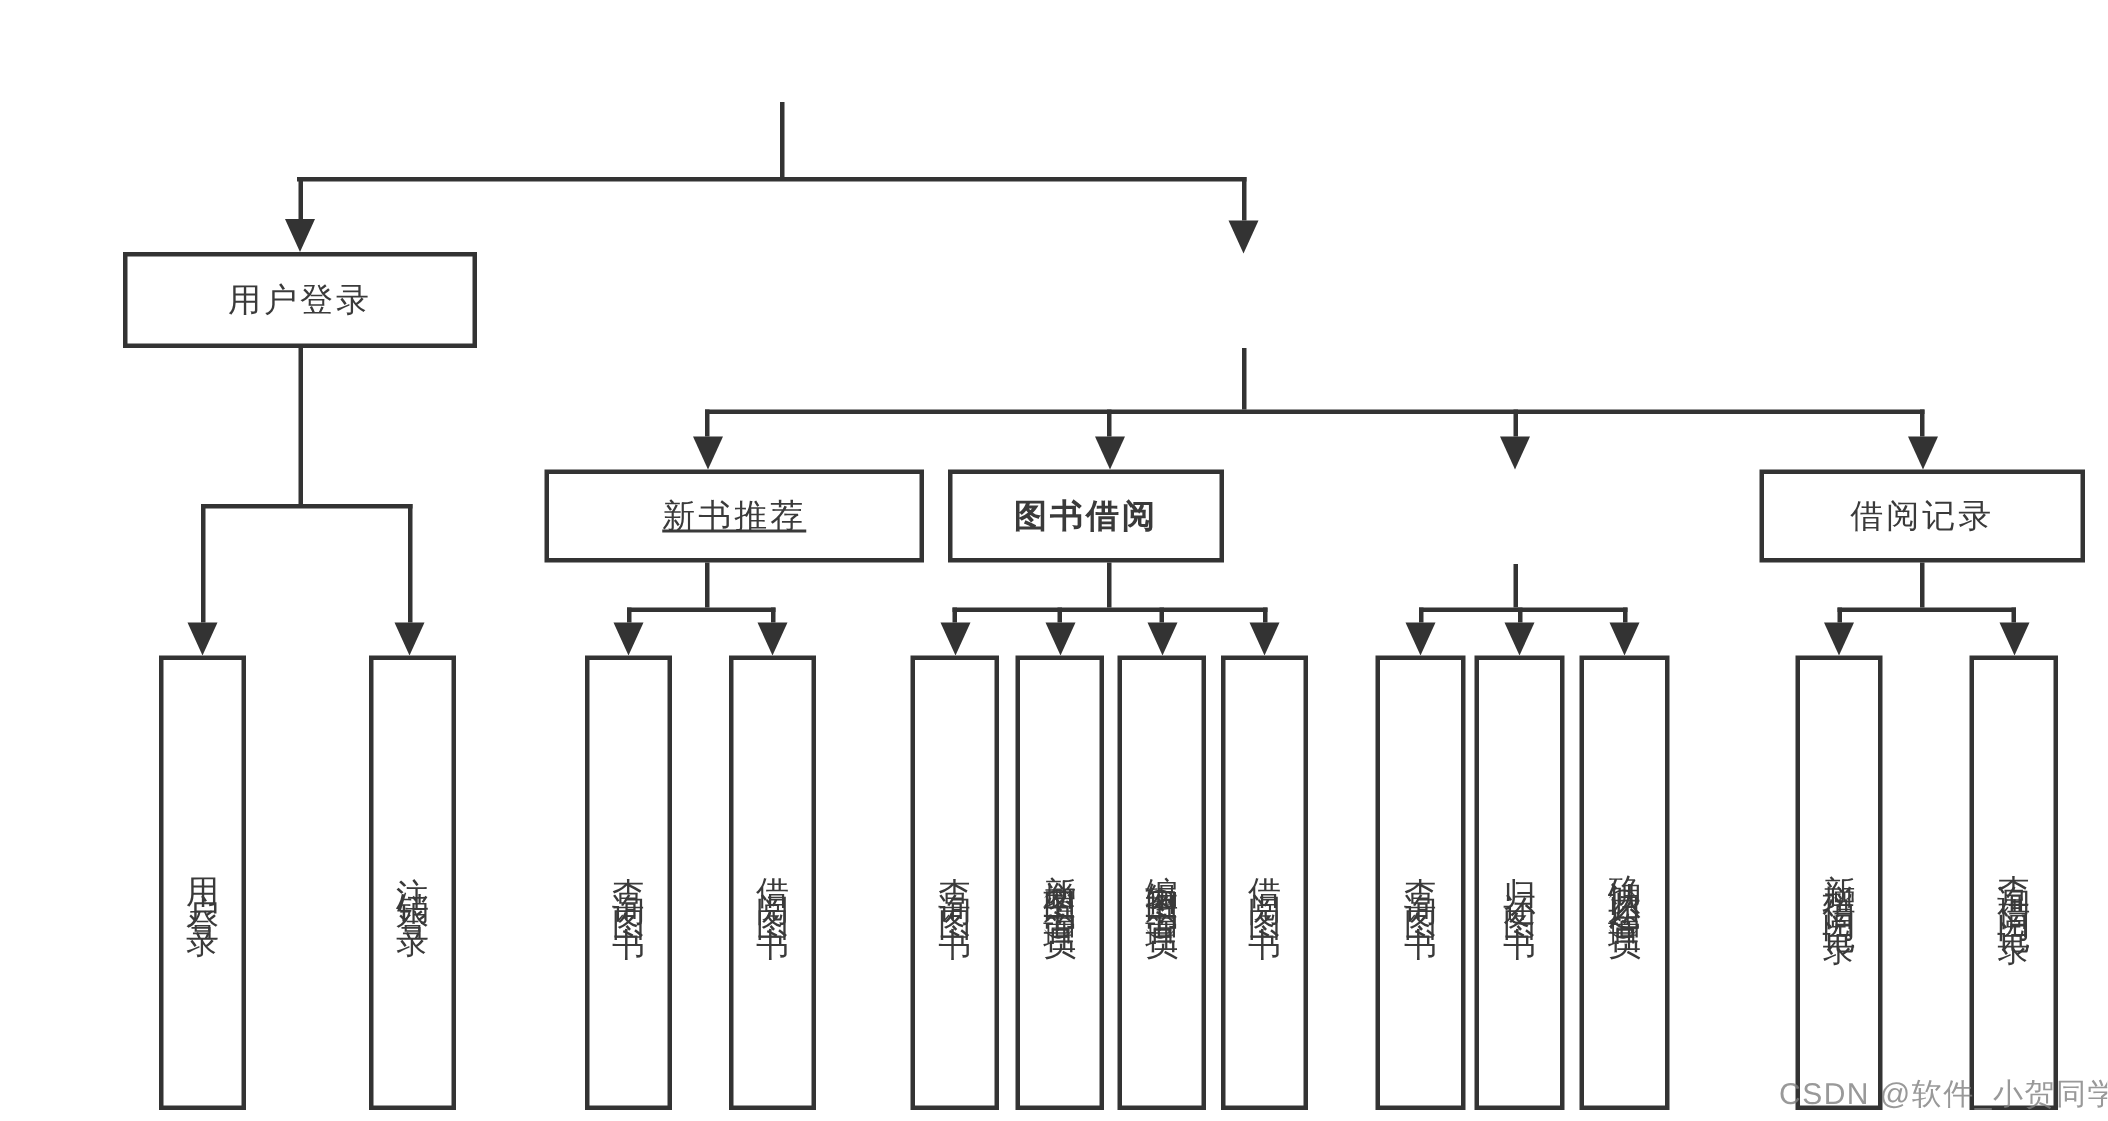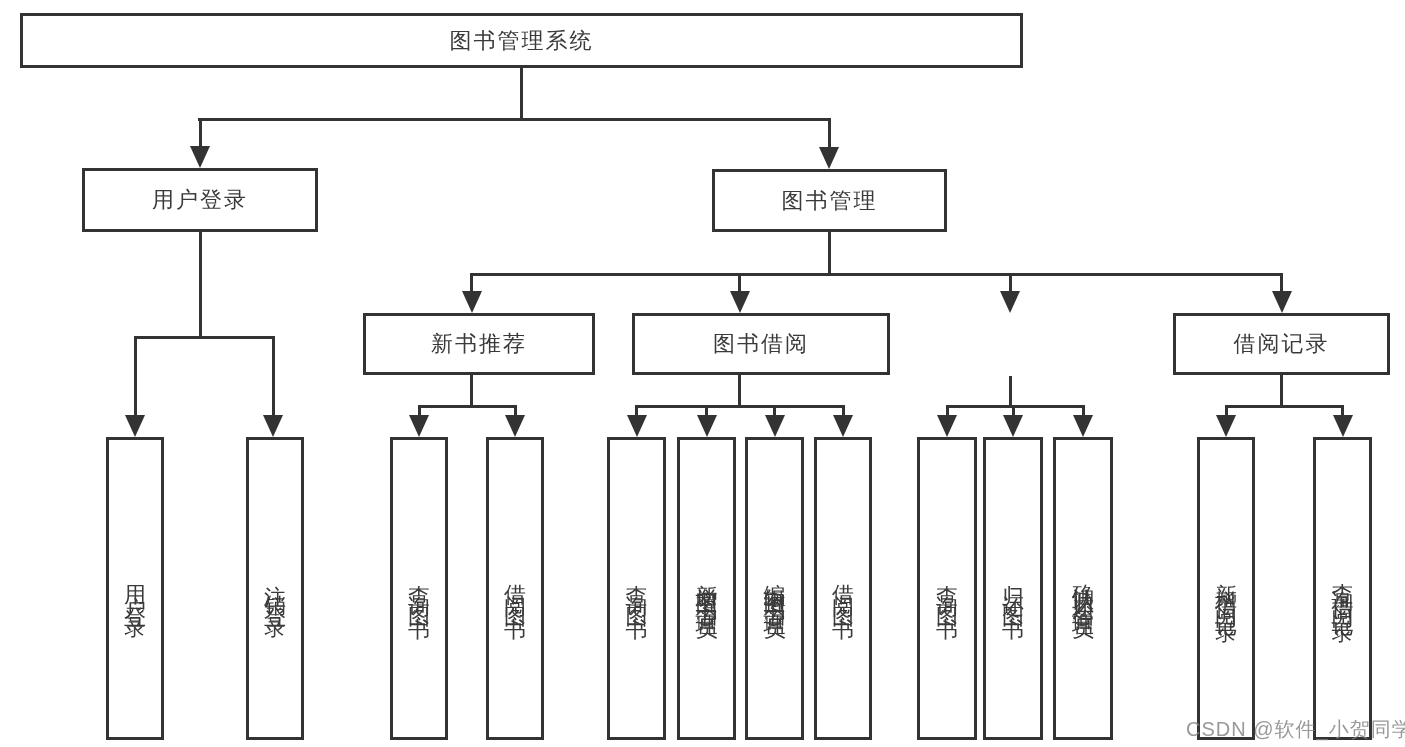--- a/index.html
+++ b/index.html
@@ -52,52 +52,50 @@
     letter-spacing:1px;
     white-space:nowrap;
     z-index:5;
   }
 </style>
 </head>
 <body>
 
 <div id="canvas">
 
-  <div class="box" style="left:20px;top:13px;width:1003px;height:55px;">图书管理系统</div>
 
   <div class="v" style="left:520px;top:68px;height:50px;"></div>
   <div class="h" style="left:198px;top:118px;width:633px;"></div>
   <div class="v" style="left:198.5px;top:118px;height:28px;"></div>
   <div class="arrow" style="left:190px;top:146px;"></div>
   <div class="v" style="left:827.5px;top:118px;height:29px;"></div>
   <div class="arrow" style="left:819px;top:147px;"></div>
 
   <div class="box" style="left:82px;top:168px;width:236px;height:64px;">用户登录</div>
-  <div class="box" style="left:712px;top:169px;width:235px;height:63px;">图书管理</div>
 
   <div class="v" style="left:198.5px;top:232px;height:104px;"></div>
   <div class="h" style="left:133.5px;top:336px;width:141px;"></div>
   <div class="v" style="left:133.5px;top:336px;height:79px;"></div>
   <div class="arrow" style="left:125px;top:415px;"></div>
   <div class="v" style="left:271.5px;top:336px;height:79px;"></div>
   <div class="arrow" style="left:263px;top:415px;"></div>
 
   <div class="v" style="left:827.5px;top:232px;height:41px;"></div>
   <div class="h" style="left:470px;top:273px;width:813px;"></div>
   <div class="v" style="left:470px;top:273px;height:18px;"></div>
   <div class="arrow" style="left:461.5px;top:291px;"></div>
   <div class="v" style="left:738px;top:273px;height:18px;"></div>
   <div class="arrow" style="left:729.5px;top:291px;"></div>
   <div class="v" style="left:1008.5px;top:273px;height:18px;"></div>
   <div class="arrow" style="left:1000px;top:291px;"></div>
   <div class="v" style="left:1280px;top:273px;height:18px;"></div>
   <div class="arrow" style="left:1271.5px;top:291px;"></div>
 
-  <div class="box" style="left:363px;top:313px;width:232px;height:62px;">新书推荐</div>
-  <div class="box" style="left:632px;top:313px;width:258px;height:62px;">图书借阅</div>
+  <div class="box" style="left:363px;top:313px;width:253px;height:62px;text-decoration:underline;">新书推荐</div>
+  <div class="box" style="left:632px;top:313px;width:184px;height:62px;font-weight:bold;">图书借阅</div>
   <div class="box" style="left:1173px;top:313px;width:217px;height:62px;">借阅记录</div>
 
   <div class="v" style="left:470px;top:375px;height:30px;"></div>
   <div class="h" style="left:417.5px;top:405px;width:99px;"></div>
   <div class="v" style="left:417.5px;top:405px;height:10px;"></div>
   <div class="arrow" style="left:409px;top:415px;"></div>
   <div class="v" style="left:513.5px;top:405px;height:10px;"></div>
   <div class="arrow" style="left:505px;top:415px;"></div>
 
   <div class="v" style="left:738px;top:375px;height:30px;"></div>

